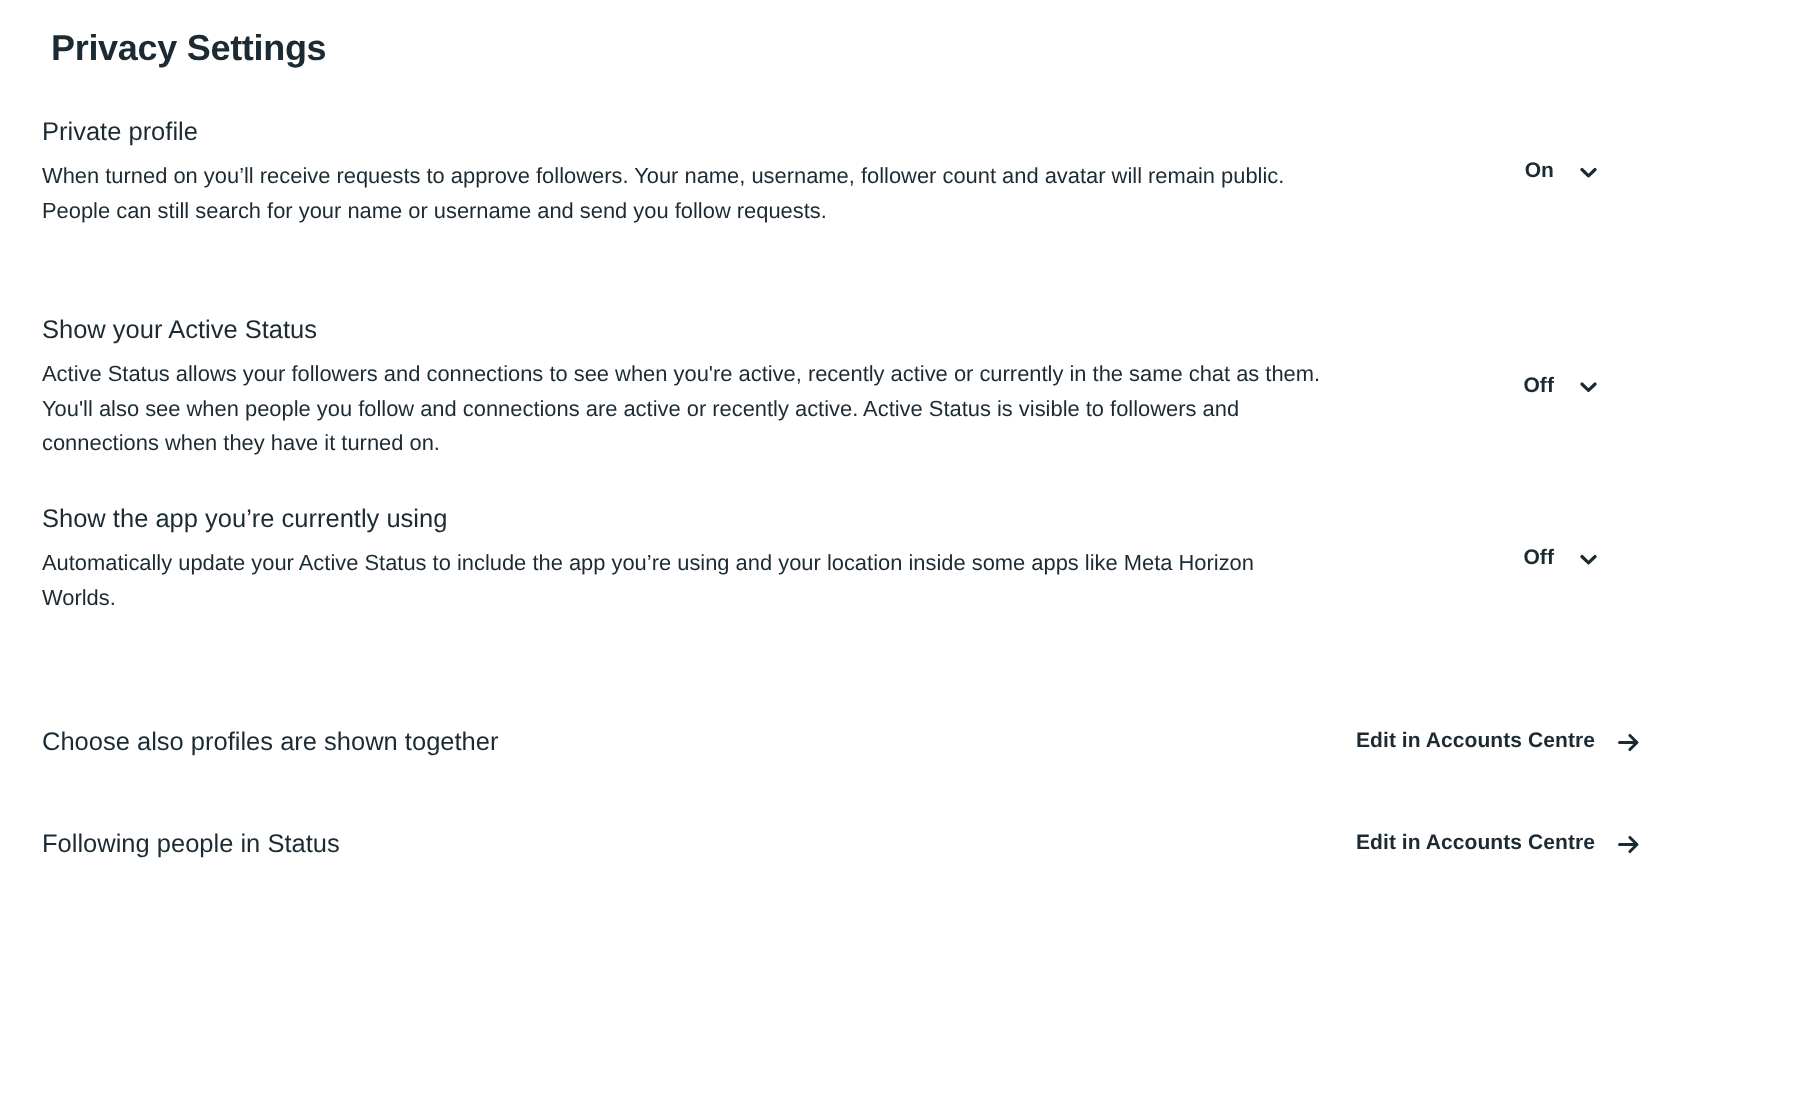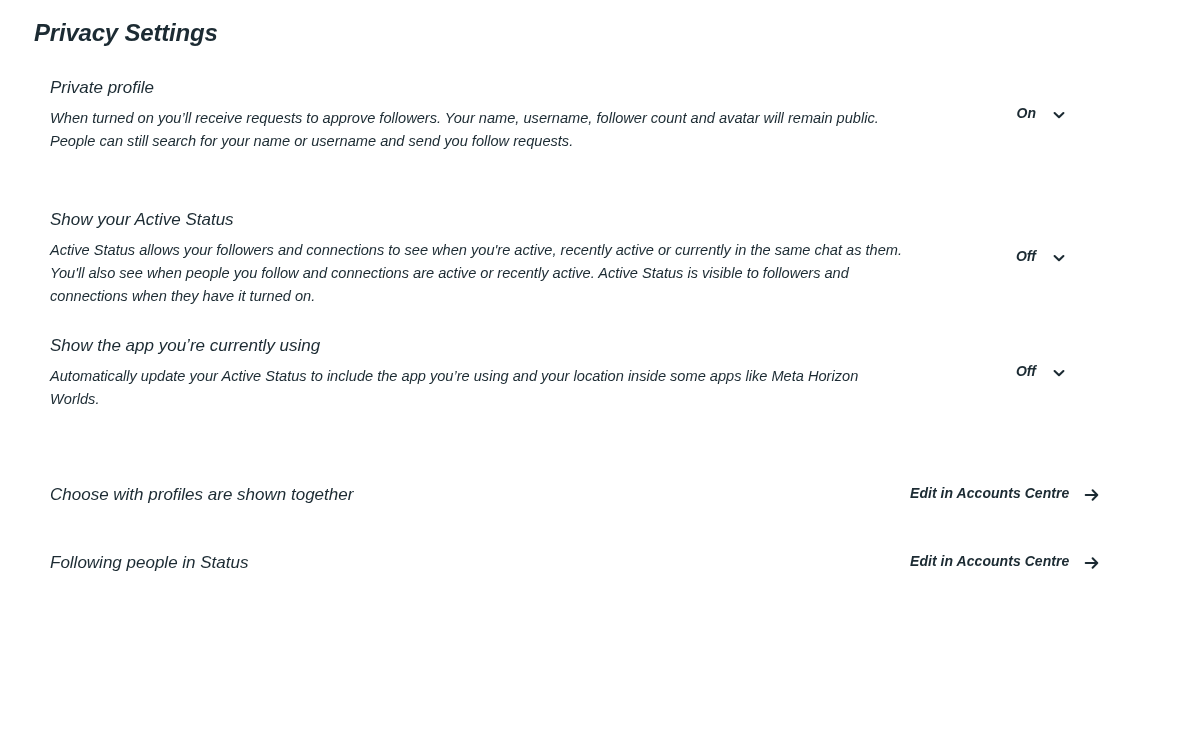--- a/index.html
+++ b/index.html
@@ -15,21 +15,20 @@
     color: #1c2b33;
     -webkit-font-smoothing: antialiased;
     overflow: hidden;
   }
 
   .page {
     width: 1103px;
     height: 736px;
     padding: 0;
     position: relative;
-    font-style: italic;
   }
 
   .page-title {
     position: absolute;
     left: 34px;
     top: 18px;
     font-size: 24px;
     line-height: 30px;
     font-weight: 700;
     letter-spacing: -0.2px;
@@ -41,22 +40,23 @@
     position: absolute;
     left: 0;
     right: 0;
     top: 76px;
   }
 
   .setting-row {
     display: flex;
     align-items: center;
     justify-content: space-between;
-    padding: 0 34px 0 50px;
+    padding: 0 34px 0 28px;
     min-height: 0;
+    gap: 16px;
   }
 
   .row-text {
     flex: 0 0 auto;
     width: 860px;
     max-width: 860px;
   }
 
   .row-title {
     font-size: 17px;
@@ -182,21 +182,21 @@
       </div>
     </div>
 
     <div class="row-gap-4"></div>
 
 
     <div class="row-gap-5"></div>
 
     <div class="setting-row">
       <div class="row-text">
-        <div class="row-title">Choose with profiles are shown together</div>
+        <div class="row-title">Choose also profiles are shown together</div>
       </div>
       <div class="row-control">
         <span class="control-value">Edit in Accounts Centre</span>
         <span class="control-icon">
           <svg width="18" height="18" viewBox="0 0 18 18" fill="none" aria-hidden="true">
             <path d="M2.7 9h11.6M9.6 4.3 14.3 9l-4.7 4.7" stroke="currentColor" stroke-width="2" stroke-linecap="round" stroke-linejoin="round"></path>
           </svg>
         </span>
       </div>
     </div>

